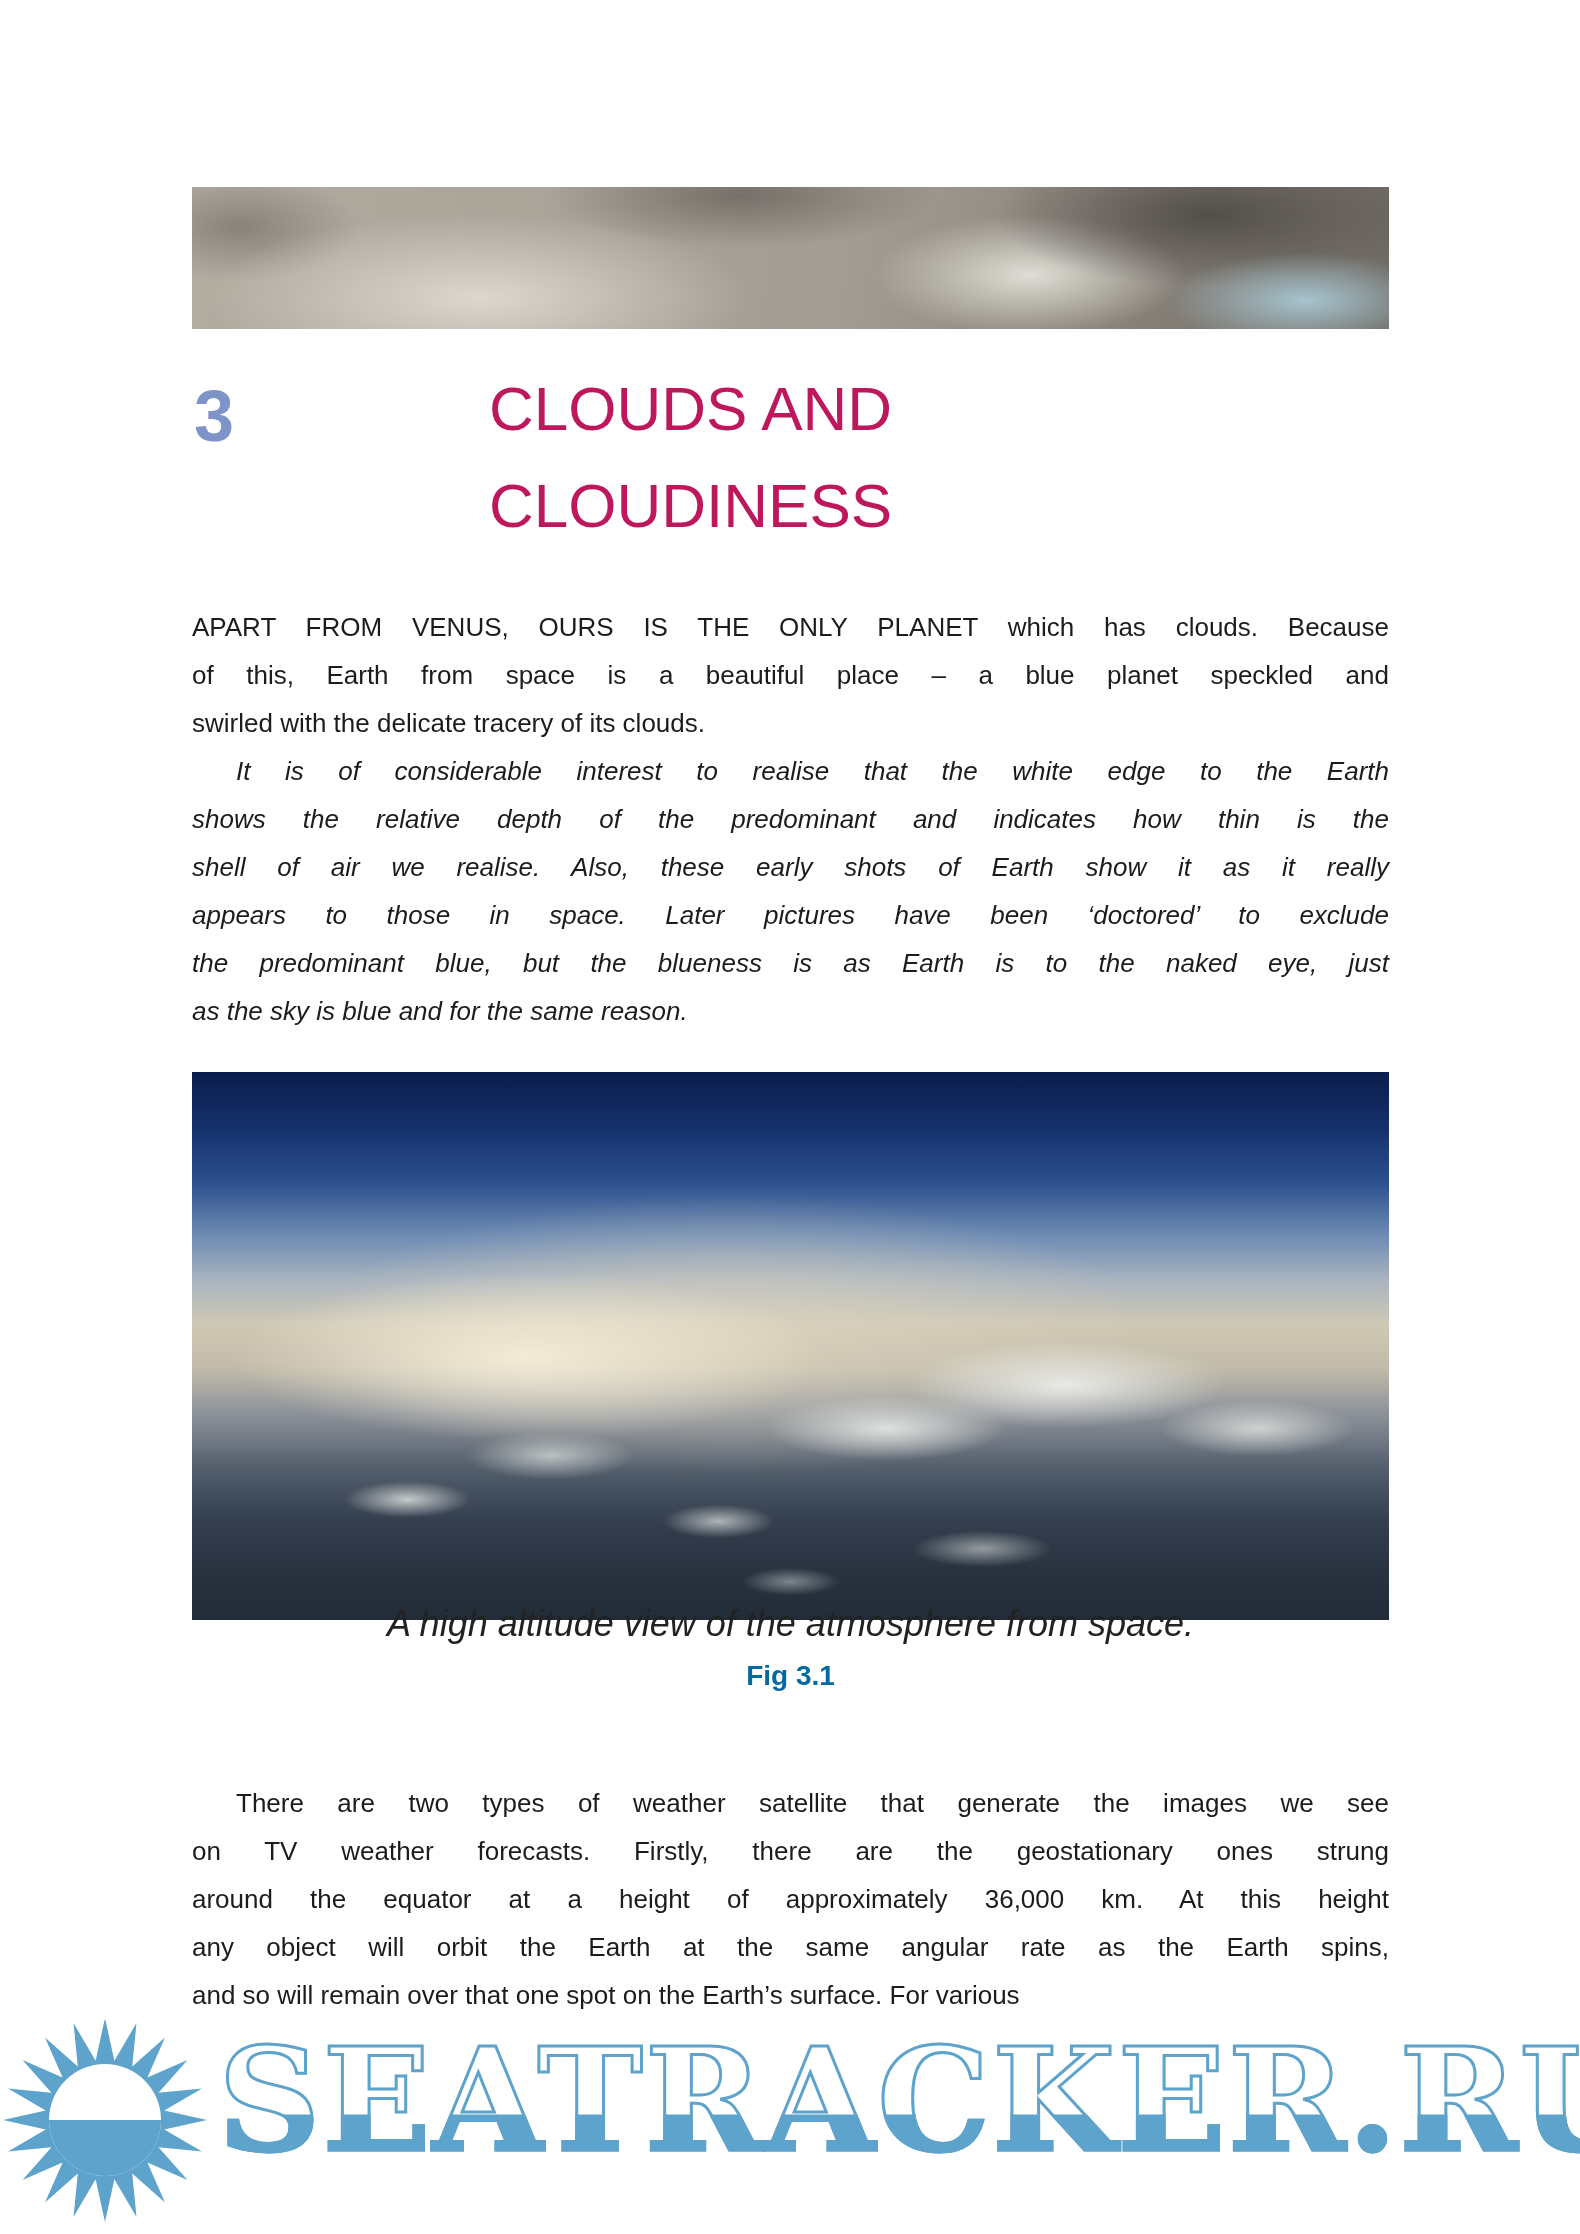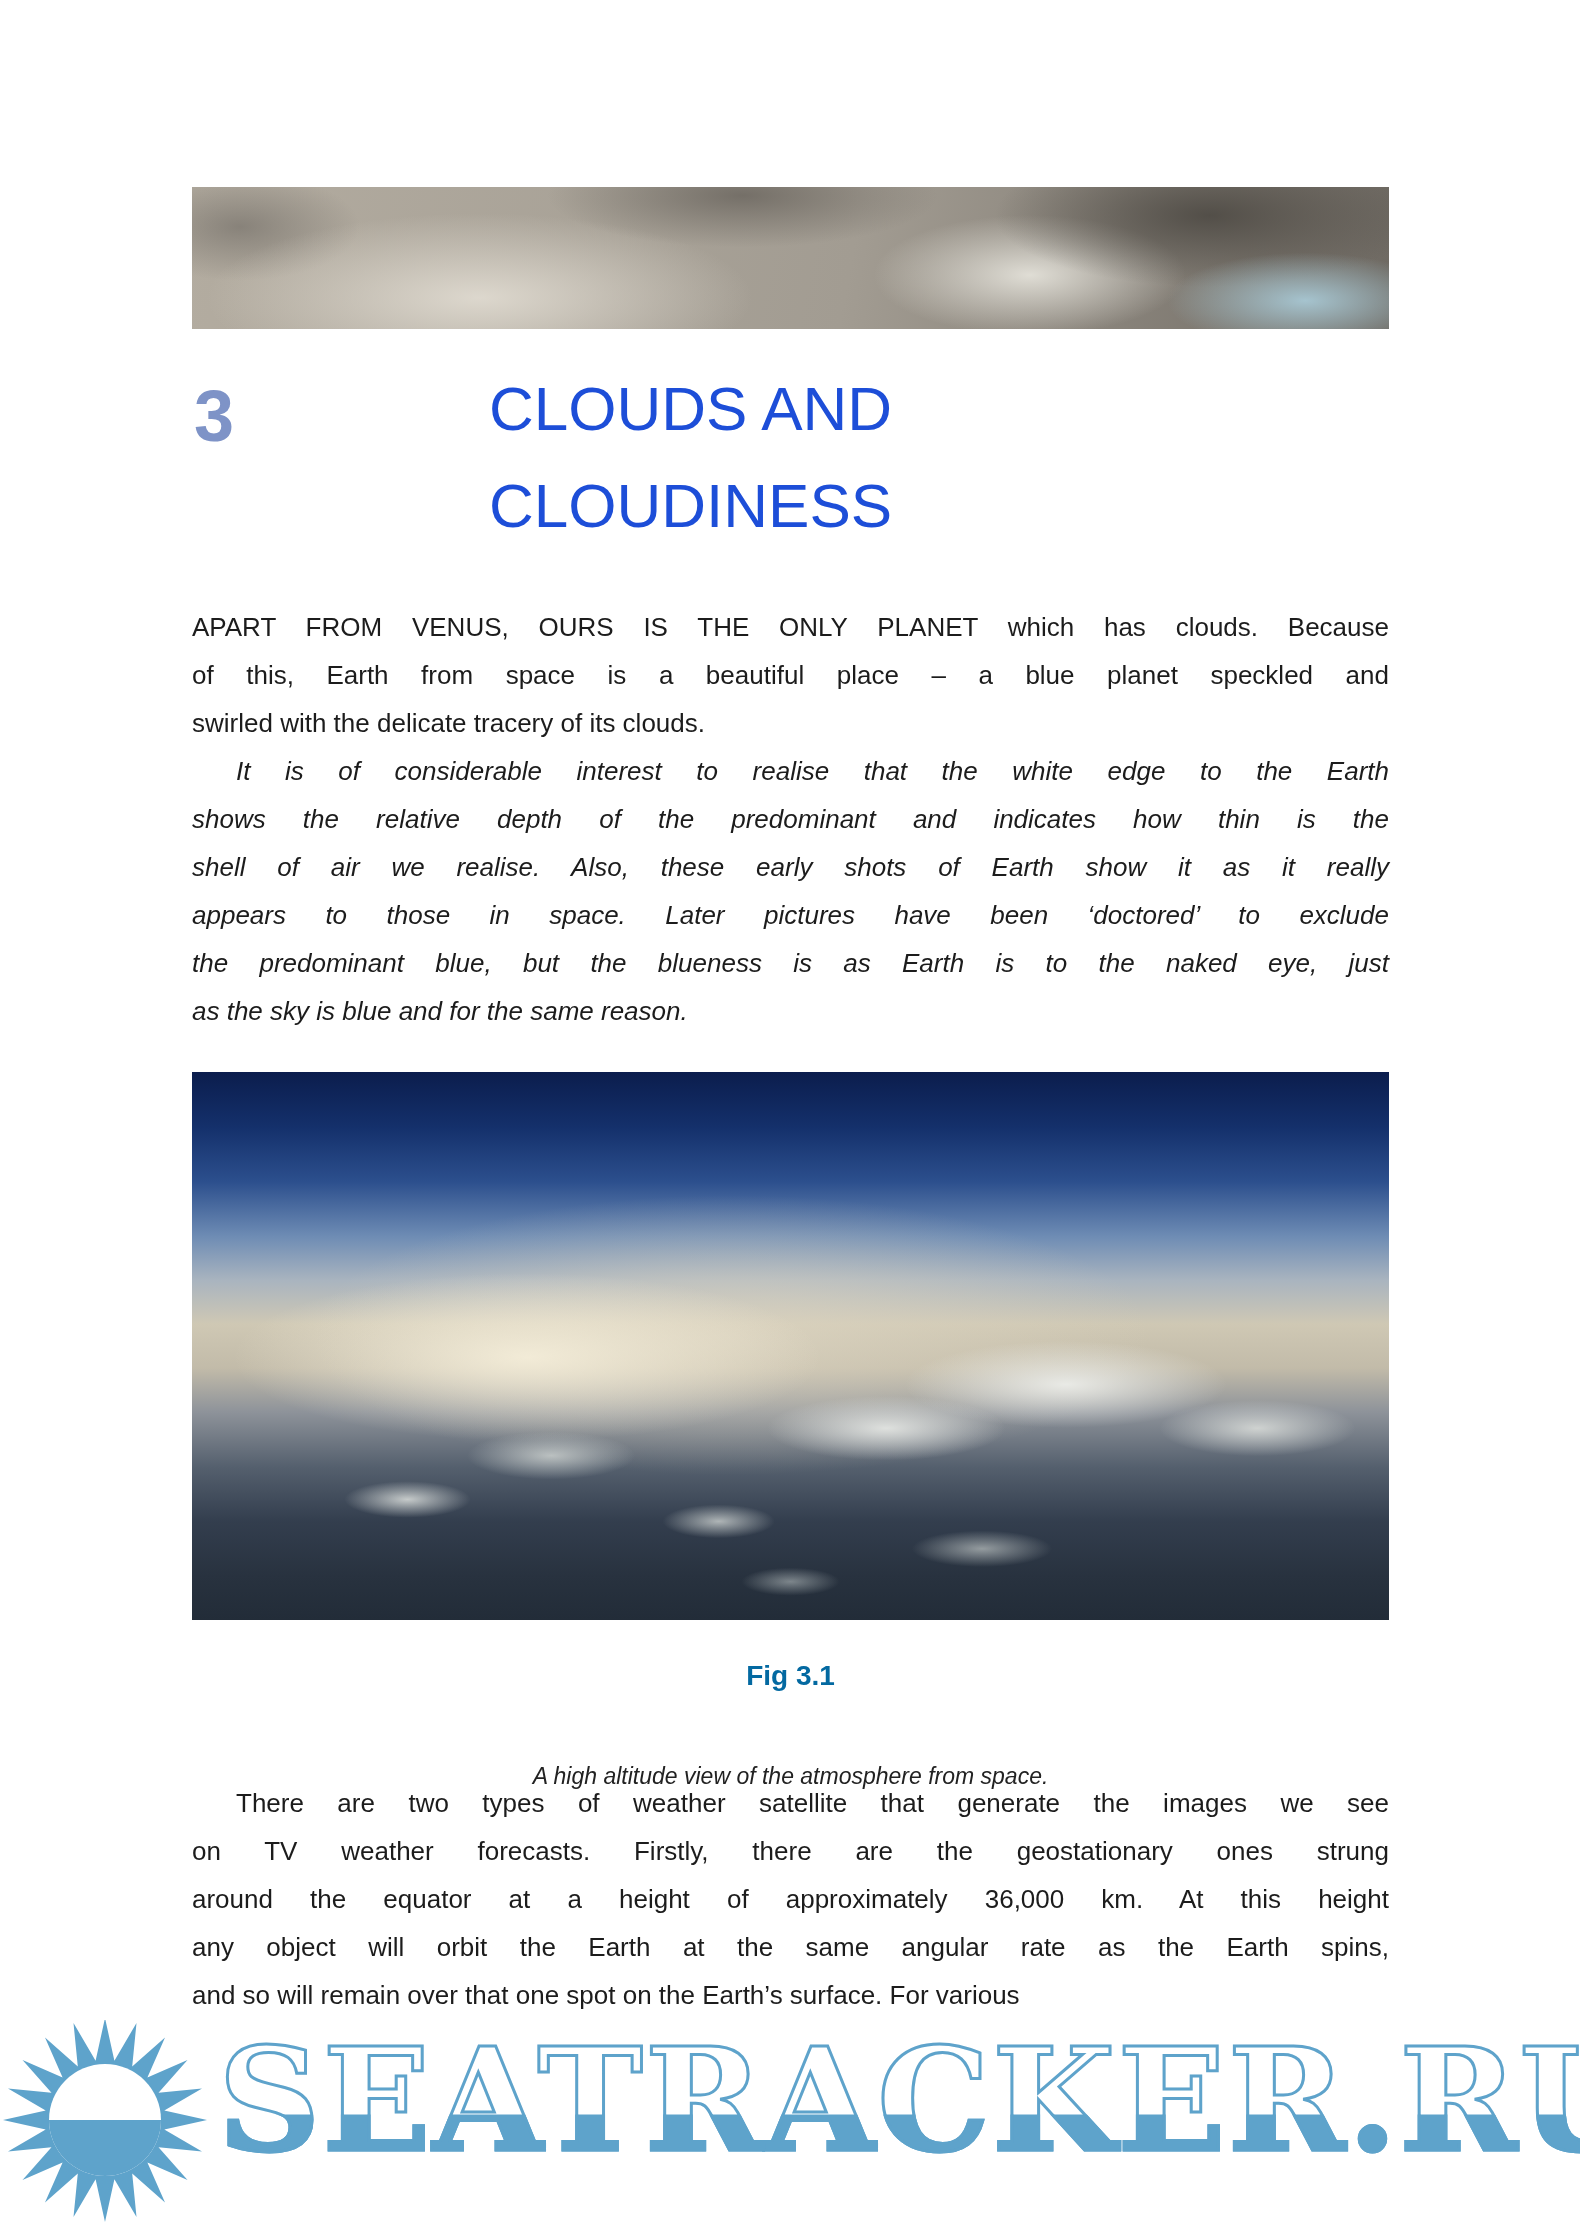--- a/index.html
+++ b/index.html
@@ -20,21 +20,21 @@
       linear-gradient(100deg,#b3aca0 0%,#a29c92 55%,#6e6962 100%);
   }
   
   .chapter-row{position:absolute;left:192px;top:360px;width:1197px;}
   .chapter-number{
     position:absolute;left:2px;top:6px;font-size:72px;font-weight:bold;line-height:100px;
     color:#7e93c7;
   }
   .chapter-title{
     margin-left:297px;font-size:62px;line-height:97px;font-weight:400;
-    color:#1d4ed8;letter-spacing:0px;
+    color:#be185d;letter-spacing:0px;
   }
   
   .para{position:absolute;left:192px;width:1197px;font-size:26px;line-height:48px;font-weight:300;color:#1c1c1c;}
   .p1{top:603px;}
   .p2{top:747px;font-style:italic;}
   .p3{top:1779px;}
   .line{white-space:normal;}
   .jl{text-align:justify;text-align-last:justify;}
   .ind{text-indent:44px;}
   
@@ -52,22 +52,22 @@
       radial-gradient(ellipse 420px 120px at 28% 52%, rgba(246,239,219,0.9), rgba(246,239,219,0) 70%),
       radial-gradient(ellipse 600px 200px at 45% 48%, rgba(221,213,193,0.7), rgba(221,213,193,0) 70%),
       linear-gradient(180deg,#0b1d4d 0%,#14306b 10%,#2c4f8d 20%,#6e8cb4 30%,#a9b4bf 38%,#cfc8b4 46%,#c2bba9 54%,#8e939a 62%,#55606e 72%,#333e4e 82%,#28323f 92%,#222c38 100%);
   }
   
   .fig-label{
     position:absolute;left:192px;top:1652px;width:1197px;text-align:center;
     font-size:28px;font-weight:bold;color:#0369a1;line-height:48px;
   }
   .fig-caption{
-    position:absolute;left:192px;top:1752px;width:1197px;text-align:center;
-    font-size:23px;font-style:italic;font-weight:300;color:#222;line-height:48px;
+    position:absolute;left:192px;top:1600px;width:1197px;text-align:center;
+    font-size:36px;font-style:italic;font-weight:300;color:#222;line-height:48px;
   }
   
   .watermark{position:absolute;left:0;top:2020px;width:1580px;height:214px;}
   .wm-sun{position:absolute;left:0;top:0;}
   .wm-text{
     position:absolute;left:218px;top:0;height:160px;
     font-family:"DejaVu Serif",serif;font-weight:bold;
     font-size:142px;line-height:160px;letter-spacing:2px;white-space:nowrap;
     color:#ffffff;-webkit-text-stroke:3px #5ea3cb;
   }

